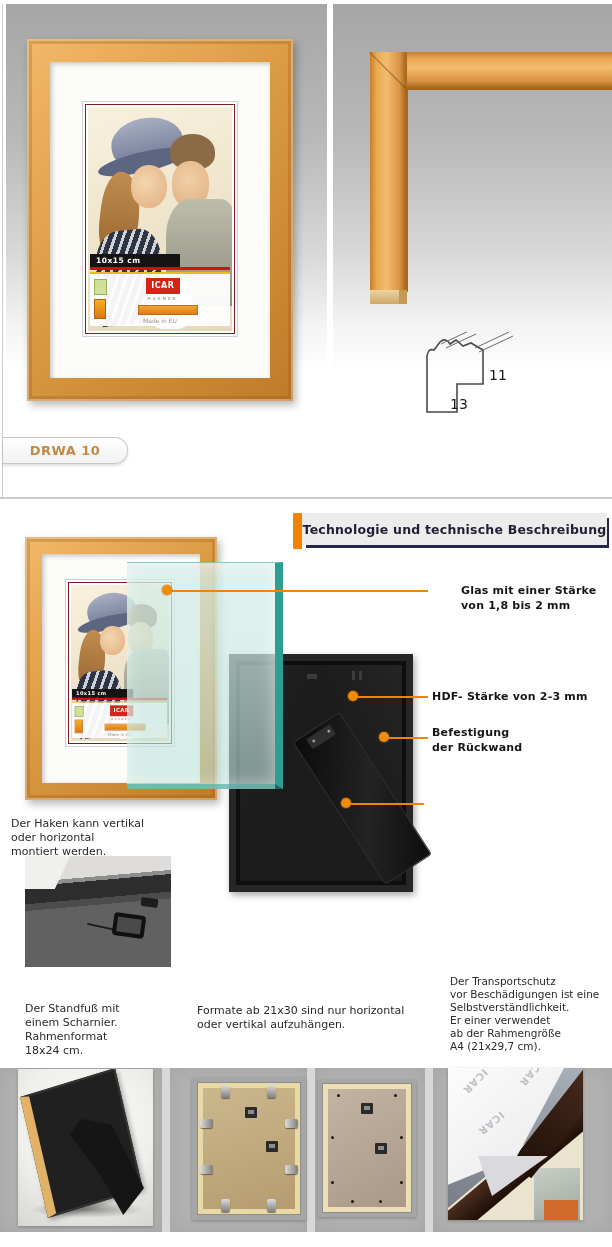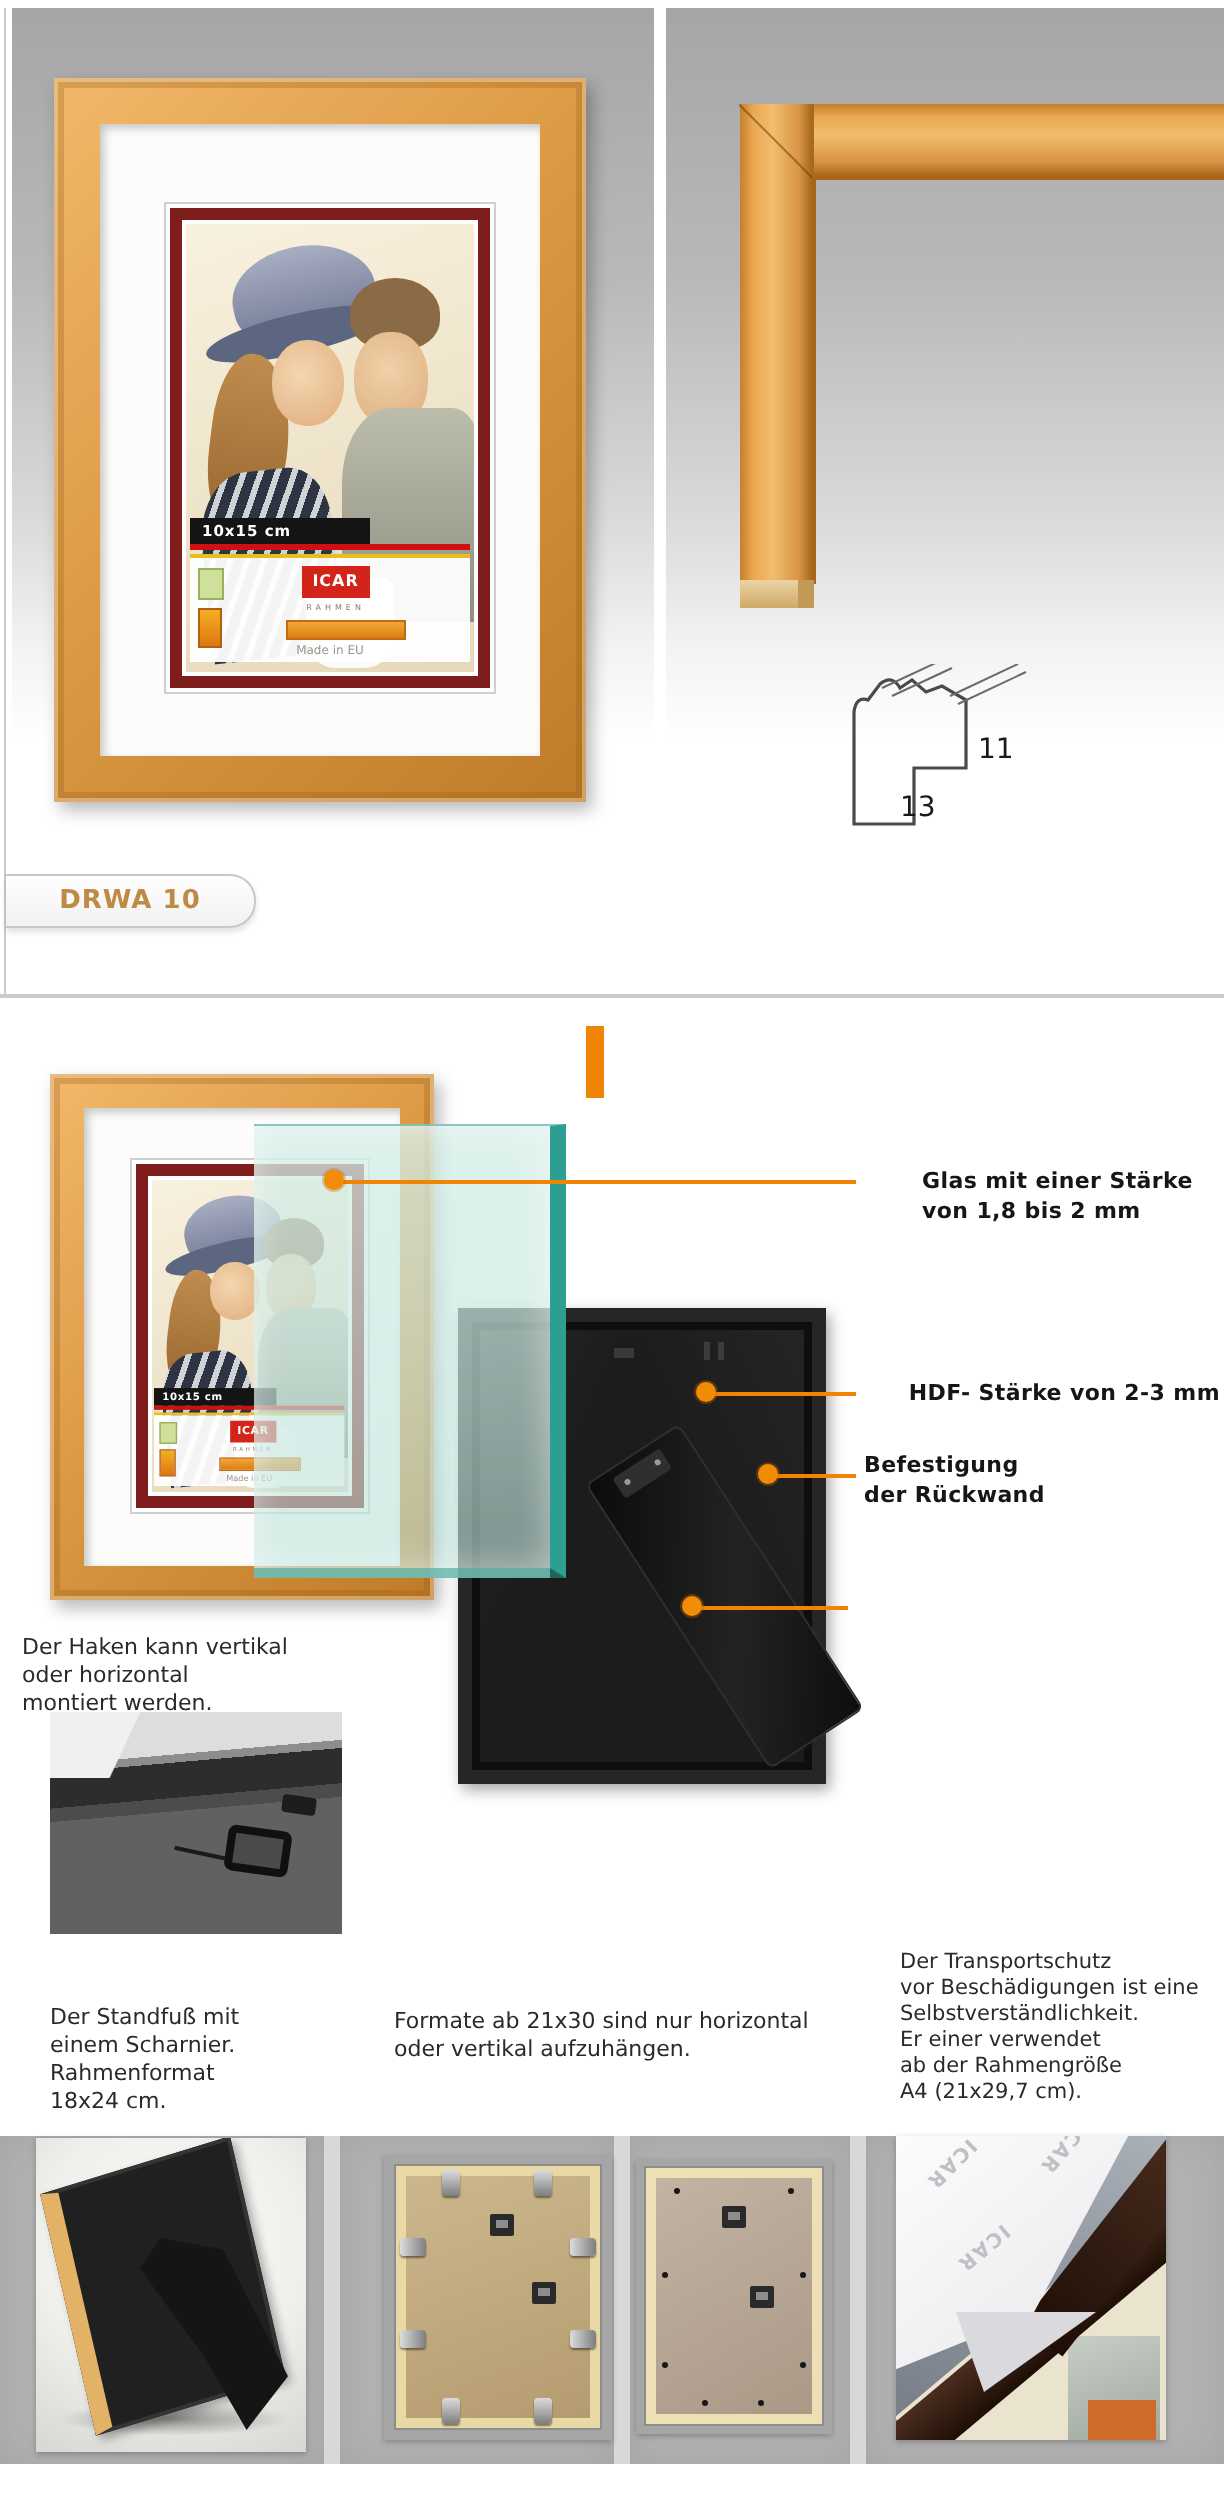--- a/index.html
+++ b/index.html
@@ -8,21 +8,21 @@
   .abs{position:absolute;}
   .ml{white-space:pre-line;}
 
   
   .photo-panel{position:absolute;background:linear-gradient(180deg,#a6a6a6 0%,#b9b9b9 30%,#d9d9d9 55%,#f3f3f3 70%,#ffffff 80%);}
 
   
   .wood{position:absolute;background:linear-gradient(135deg,#f2b86a 0%,#dd9a44 45%,#bf7b27 100%);
         box-shadow:inset 0 0 0 2px rgba(255,236,200,.4),inset 0 0 0 5px rgba(146,88,20,.28),3px 4px 8px rgba(0,0,0,.28);}
   .mat{position:absolute;background:#fcfcfb;box-shadow:inset 2px 2px 5px rgba(0,0,0,.22);}
-  .opening{position:absolute;background:#fff;border:6px solid #7f1d1d;box-shadow:0 0 0 2px #fdfdfd,0 0 0 3px #cfcfcf;}
+  .opening{position:absolute;background:#fff;border:1px solid #7f1d1d;box-shadow:0 0 0 2px #fdfdfd,0 0 0 3px #cfcfcf;}
   .photo{position:absolute;left:2px;top:2px;right:2px;bottom:2px;overflow:hidden;
          background:linear-gradient(160deg,#f8f1df 0%,#f0e6cd 45%,#e6d8ba 100%);}
 
   
   .cp{position:absolute;}
   .cp-hat{left:16%;top:5%;width:50%;height:22%;background:linear-gradient(180deg,#a8aec2,#6d7591);border-radius:55% 60% 45% 50%;transform:rotate(-12deg);}
   .cp-brim{left:6%;top:20%;width:64%;height:9%;background:#5d6680;border-radius:50%;transform:rotate(-13deg);}
   .cp-hairw{left:8%;top:29%;width:27%;height:40%;background:linear-gradient(180deg,#c08c4f,#97662f);border-radius:45% 60% 50% 50%;transform:rotate(7deg);}
   .cp-facew{left:30%;top:26%;width:25%;height:19%;background:radial-gradient(circle at 40% 40%,#f4d6b0,#e0ad7d);border-radius:48%;}
   .cp-hairm{left:57%;top:12%;width:31%;height:16%;background:#8a6b46;border-radius:50% 50% 42% 42%;}
@@ -175,20 +175,23 @@
   <span class="dim-label" style="left:489px;top:367px;">11</span>
   <span class="dim-label" style="left:450px;top:396px;">13</span>
 
   <div class="pill" style="left:3px;top:437px;width:124px;height:25px;">
     <span>DRWA 10</span>
   </div>
 
   <div class="divline" style="left:0;top:497px;width:612px;height:2px;"></div>
 
   <div class="hdr-bar" style="left:293px;top:513px;width:9px;height:36px;"></div>
+  <div class="hdr-box" style="left:302px;top:513px;width:305px;height:32px;">
+    <span>Technologie und technische Beschreibung</span>
+  </div>
 
   <div class="wood" style="left:25px;top:537px;width:192px;height:263px;">
     <div class="mat" style="left:17px;top:17px;right:17px;bottom:17px;">
       <div class="opening" style="left:26px;top:28px;width:102px;height:160px;">
         <div class="photo">
           <div class="cp cp-hat"></div>
           <div class="cp cp-brim"></div>
           <div class="cp cp-hairm"></div>
           <div class="cp cp-facem"></div>
           <div class="cp cp-shirtm"></div>
@@ -231,21 +234,21 @@
 
   <div class="glass" style="left:127px;top:562px;width:148px;height:221px;"></div>
 
   <div class="lead" style="left:168px;top:590px;width:260px;"></div>
   <div class="dot" style="left:162px;top:585px;"></div>
   <div class="anno ml" style="left:432px;top:583px;width:175px;margin-left:29px;">Glas mit einer Stärke
 von 1,8 bis 2 mm</div>
 
   <div class="lead" style="left:353px;top:696px;width:75px;"></div>
   <div class="dot" style="left:348px;top:691px;"></div>
-  <div class="anno ml" style="left:432px;top:689px;width:178px;text-align:right;">HDF- Stärke von 2-3 mm</div>
+  <div class="anno ml" style="left:432px;top:689px;width:178px;">HDF- Stärke von 2-3 mm</div>
 
   <div class="lead" style="left:385px;top:737px;width:43px;"></div>
   <div class="dot" style="left:379px;top:732px;"></div>
   <div class="anno ml" style="left:432px;top:725px;width:175px;">Befestigung
 der Rückwand</div>
 
   <div class="lead" style="left:347px;top:803px;width:77px;"></div>
   <div class="dot" style="left:341px;top:798px;"></div>
 
   <div class="note ml" style="left:11px;top:817px;width:180px;">Der Haken kann vertikal

